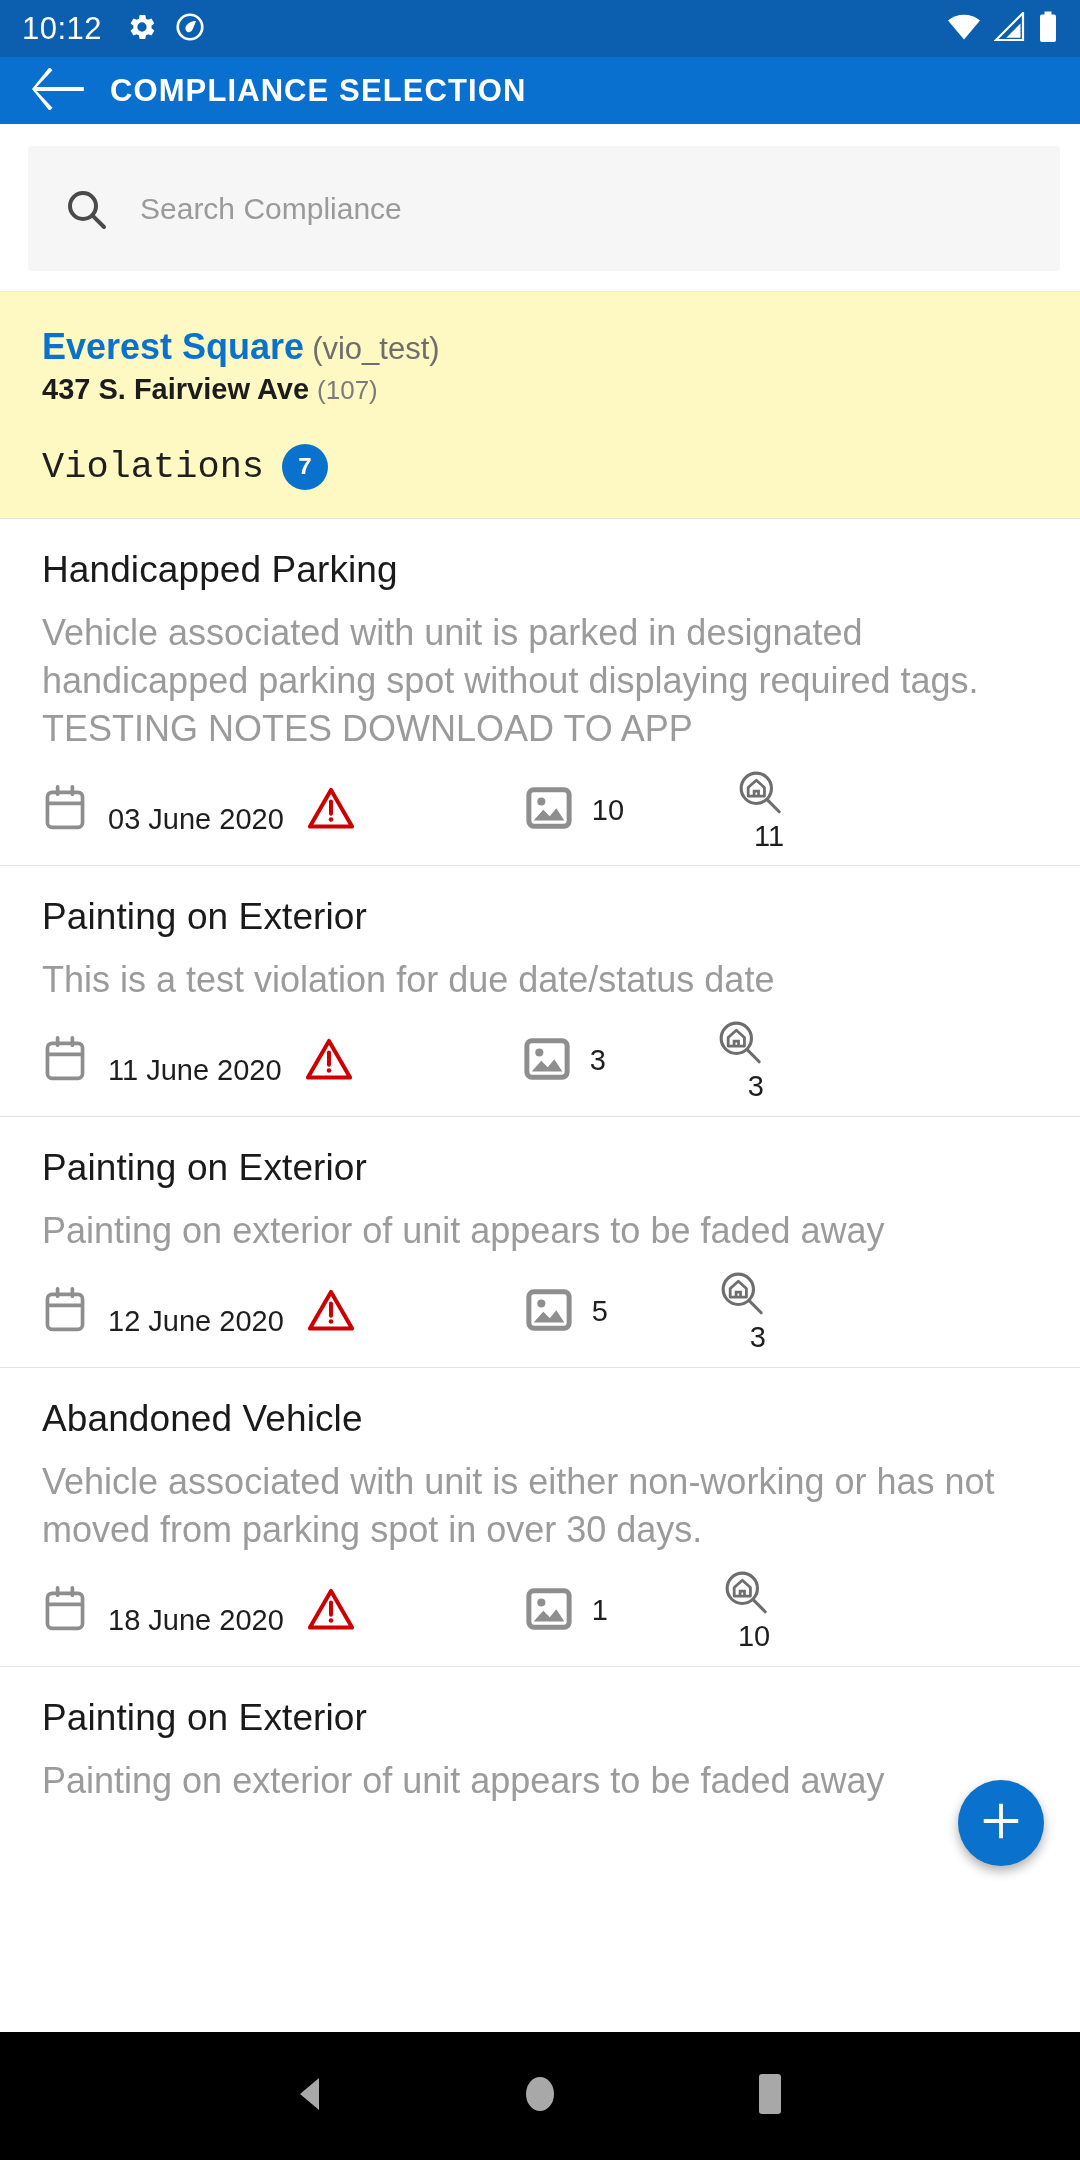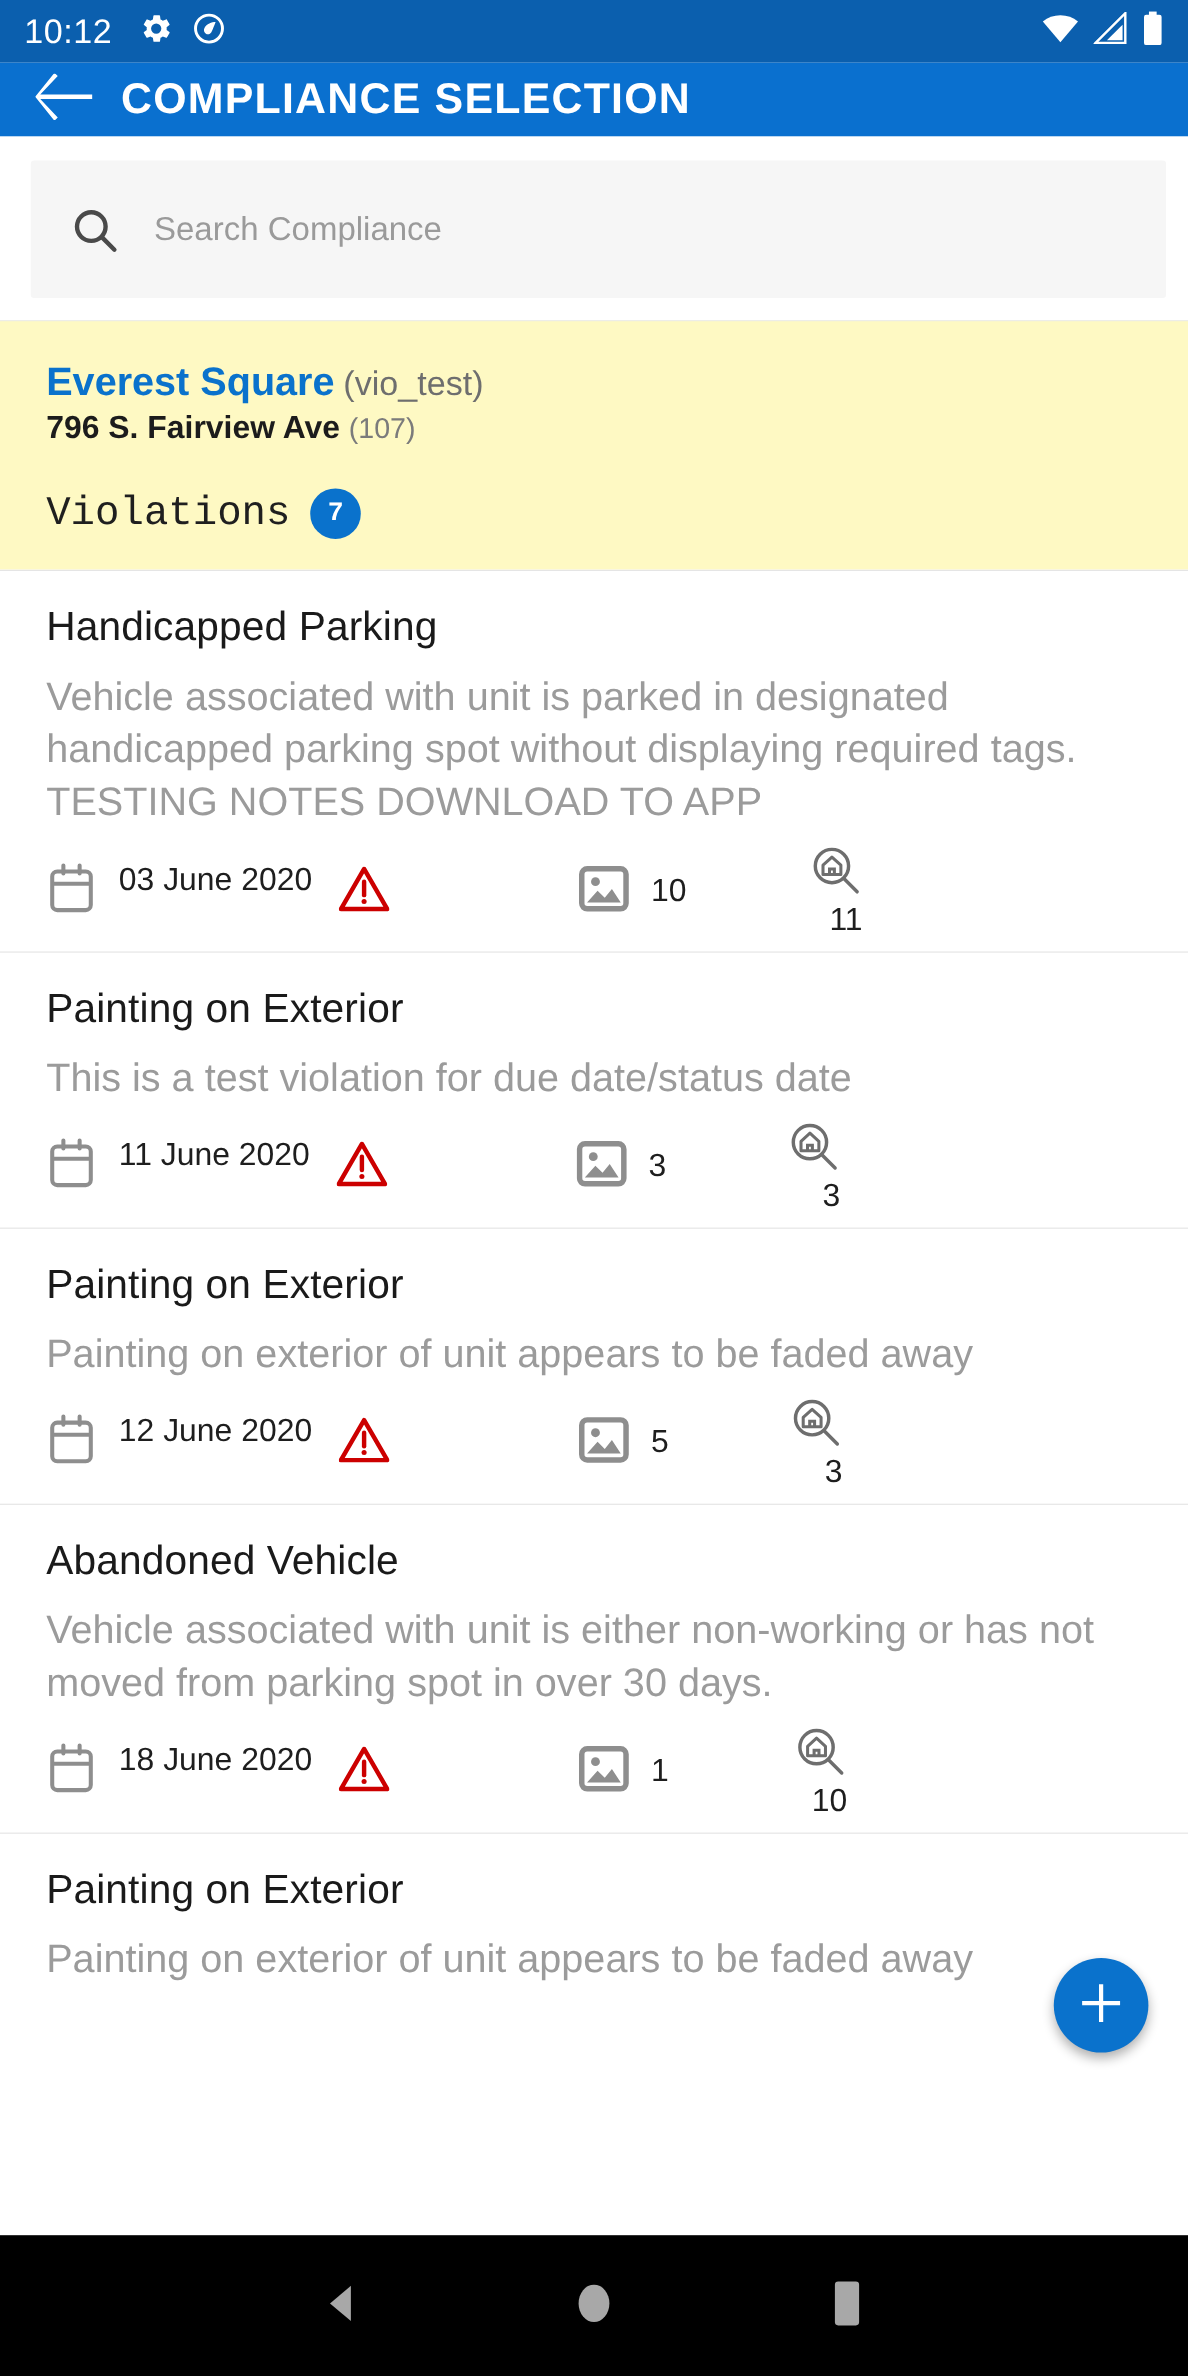--- a/index.html
+++ b/index.html
@@ -20,21 +20,21 @@
   .sb-left-icons { display:flex; align-items:center; gap:16px; margin-left:24px; }
   .sb-right { margin-left:auto; display:flex; align-items:center; gap:12px; }
 
   
   .appbar {
     height:67px; background:#0a70cf; display:flex; align-items:center;
     padding:0 0 0 30px;
   }
   .back-btn { width:58px; height:58px; display:flex; align-items:center; justify-content:center; }
   .appbar-title {
-    color:#ffffff; font-size:39px; font-weight:700; letter-spacing:1.1px;
+    color:#ffffff; font-size:31px; font-weight:700; letter-spacing:1.1px;
     margin-left:22px; white-space:nowrap;
   }
 
   
   .search-wrap { background:#ffffff; padding:22px 20px 20px 28px; }
   .search-box {
     background:#f6f6f6; height:125px; border-radius:3px;
     display:flex; align-items:center; padding:0 34px;
   }
   .search-icon { flex:0 0 auto; display:flex; }
@@ -78,21 +78,21 @@
     padding:30px 42px 26px 42px;
   }
   .vcard-title {
     font-size:37px; color:#1a1a1a; font-weight:400; letter-spacing:.1px;
   }
   .vcard-desc {
     margin-top:18px; font-size:36px; color:#9b9b9b; line-height:1.33;
     max-width:960px;
   }
   .vcard-meta { display:flex; align-items:center; margin-top:28px; height:58px; }
-  .meta-date { display:flex; align-items:flex-start; }
+  .meta-date { display:flex; align-items:flex-end; }
   .meta-date-text { font-size:29px; color:#1e1e1e; margin-left:20px; }
   .meta-warn { margin-left:24px; display:flex; align-items:center; }
   .meta-photos { display:flex; align-items:center; margin-left:172px; }
   .meta-photos-text { font-size:29px; color:#1e1e1e; margin-left:20px; }
   .meta-insp { display:flex; align-items:flex-end; margin-left:110px;flex-direction:column; }
   .meta-insp-text { font-size:29px; color:#1e1e1e; margin-left:20px; }
 
   
   .fab {
     position:absolute; right:36px; bottom:294px;
@@ -177,21 +177,21 @@
         <input class="search-input" type="text" placeholder="Search Compliance" style="">
       </div>
     </div>
 
     <div class="prop-header">
       <div class="prop-name-row">
         <span class="prop-name">Everest Square</span>
         <span class="prop-code">(vio_test)</span>
       </div>
       <div class="prop-addr-row">
-        <span class="prop-addr">796 S. Fairview Ave</span>
+        <span class="prop-addr">437 S. Fairview Ave</span>
         <span class="prop-unit">(107)</span>
       </div>
       <div class="violations-row">
         <span class="violations-label">Violations</span>
         <span class="violations-badge">7</span>
       </div>
     </div>
 
     <div class="list" id="violation-list">
         <div class="vcard">

